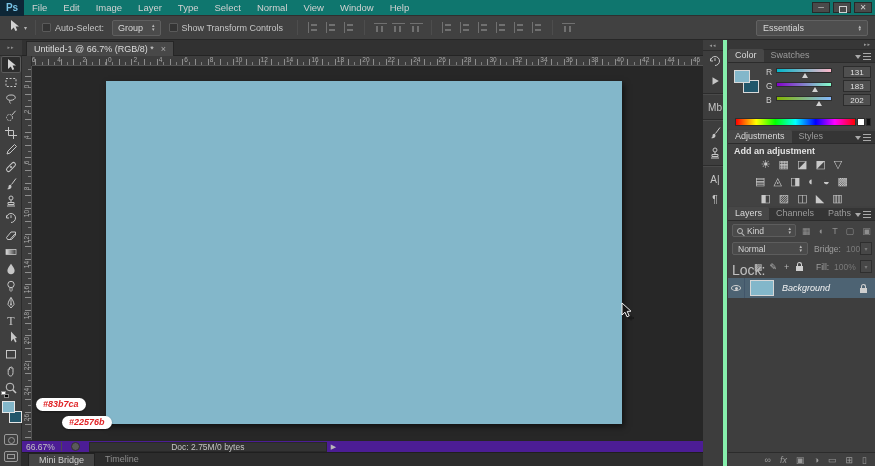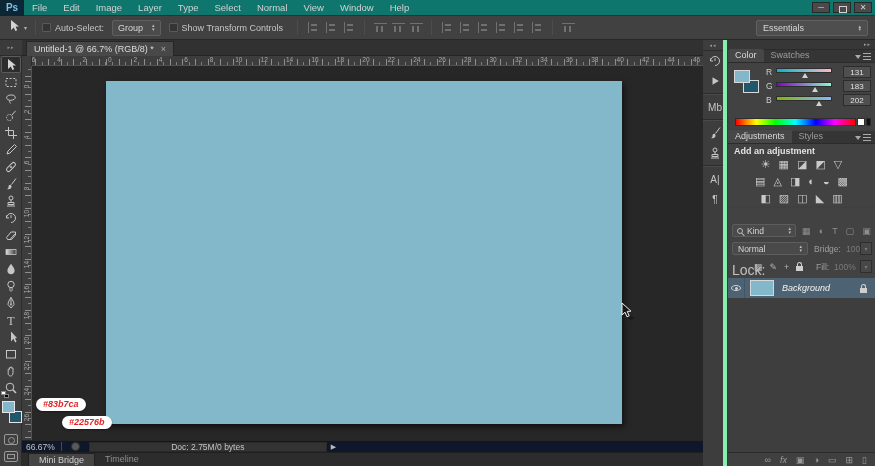--- a/index.html
+++ b/index.html
@@ -71,21 +71,21 @@
 .pasteboard{position:absolute;left:32px;top:66px;width:671px;height:374px;background:#272727}
 .canvas{position:absolute;left:74px;top:15px;width:516px;height:343px;box-shadow:2px 3px 6px rgba(0,0,0,.55)}
 .cursor{position:absolute;left:618px;top:302px;z-index:9}
 
 
 .pill{position:absolute;background:#fff;border-radius:7px;height:13px;line-height:13px;padding:0 7px;font-size:9px;font-weight:bold;font-style:italic;z-index:10;box-shadow:0 1px 2px rgba(0,0,0,.4)}
 #pill-fg{left:36px;top:398px}
 #pill-bg{left:62px;top:416px}
 
 
-.statusbar{position:absolute;left:22px;top:440px;width:681px;height:12px;background:#0f172a;border-top:1px solid #262626;display:flex;align-items:center;font-size:8.5px;color:#c4c4c4;z-index:2}
+.statusbar{position:absolute;left:22px;top:440px;width:681px;height:12px;background:#4c1d95;border-top:1px solid #262626;display:flex;align-items:center;font-size:8.5px;color:#c4c4c4;z-index:2}
 .zoom-ind{padding:0 6px 0 4px}
 .ssep{width:1px;height:9px;background:#2a2a2a;border-right:1px solid #4c4c4c}
 .sicon{width:9px;height:9px;border-radius:50%;background:#5a5a5a;border:1px solid #303030;margin:0 9px}
 .docbox{width:238px;height:10px;background:#333;border:1px solid #292929;display:flex;align-items:center;justify-content:center;position:relative;font-size:8.5px}
 .docplay{margin-left:4px;font-size:7px;color:#b8b8b8}
 .bottombar{position:absolute;left:22px;top:452px;width:681px;height:14px;background:#2c2c2c;border-top:1px solid #1f1f1f;display:flex;align-items:flex-end;padding-left:6px;z-index:2}
 .btab{height:13px;line-height:13px;padding:0 10px;font-size:9px;color:#8e8e8e}
 .btab.active{background:#454545;border:1px solid #212121;border-bottom:none;color:#cfcfcf}
 
 
@@ -544,20 +544,29 @@
               <span class="adj-ic">◧</span>
               <span class="adj-ic">▨</span>
               <span class="adj-ic">◫</span>
               <span class="adj-ic">◣</span>
               <span class="adj-ic">▥</span>
             </div>
           </div>
       </div>
 
       <div class="layers-panel">
+        <div class="ptabs">
+          <span class="ptab active">Layers</span>
+          <span class="ptab">Channels</span>
+          <span class="ptab">Paths</span>
+          <span class="pmenu">
+              <span class="pm-caret"></span>
+              <span class="pm-lines"></span>
+            </span>
+        </div>
         <div class="kind-dd">
           <span class="kind-left">
             <span class="magi"></span>
             <span>Kind</span>
           </span>
           <span class="ud"></span>
         </div>
         <div class="filter-ics" id="filter-ics">
             <span class="fic">▦</span>
             <span class="fic">◐</span>

